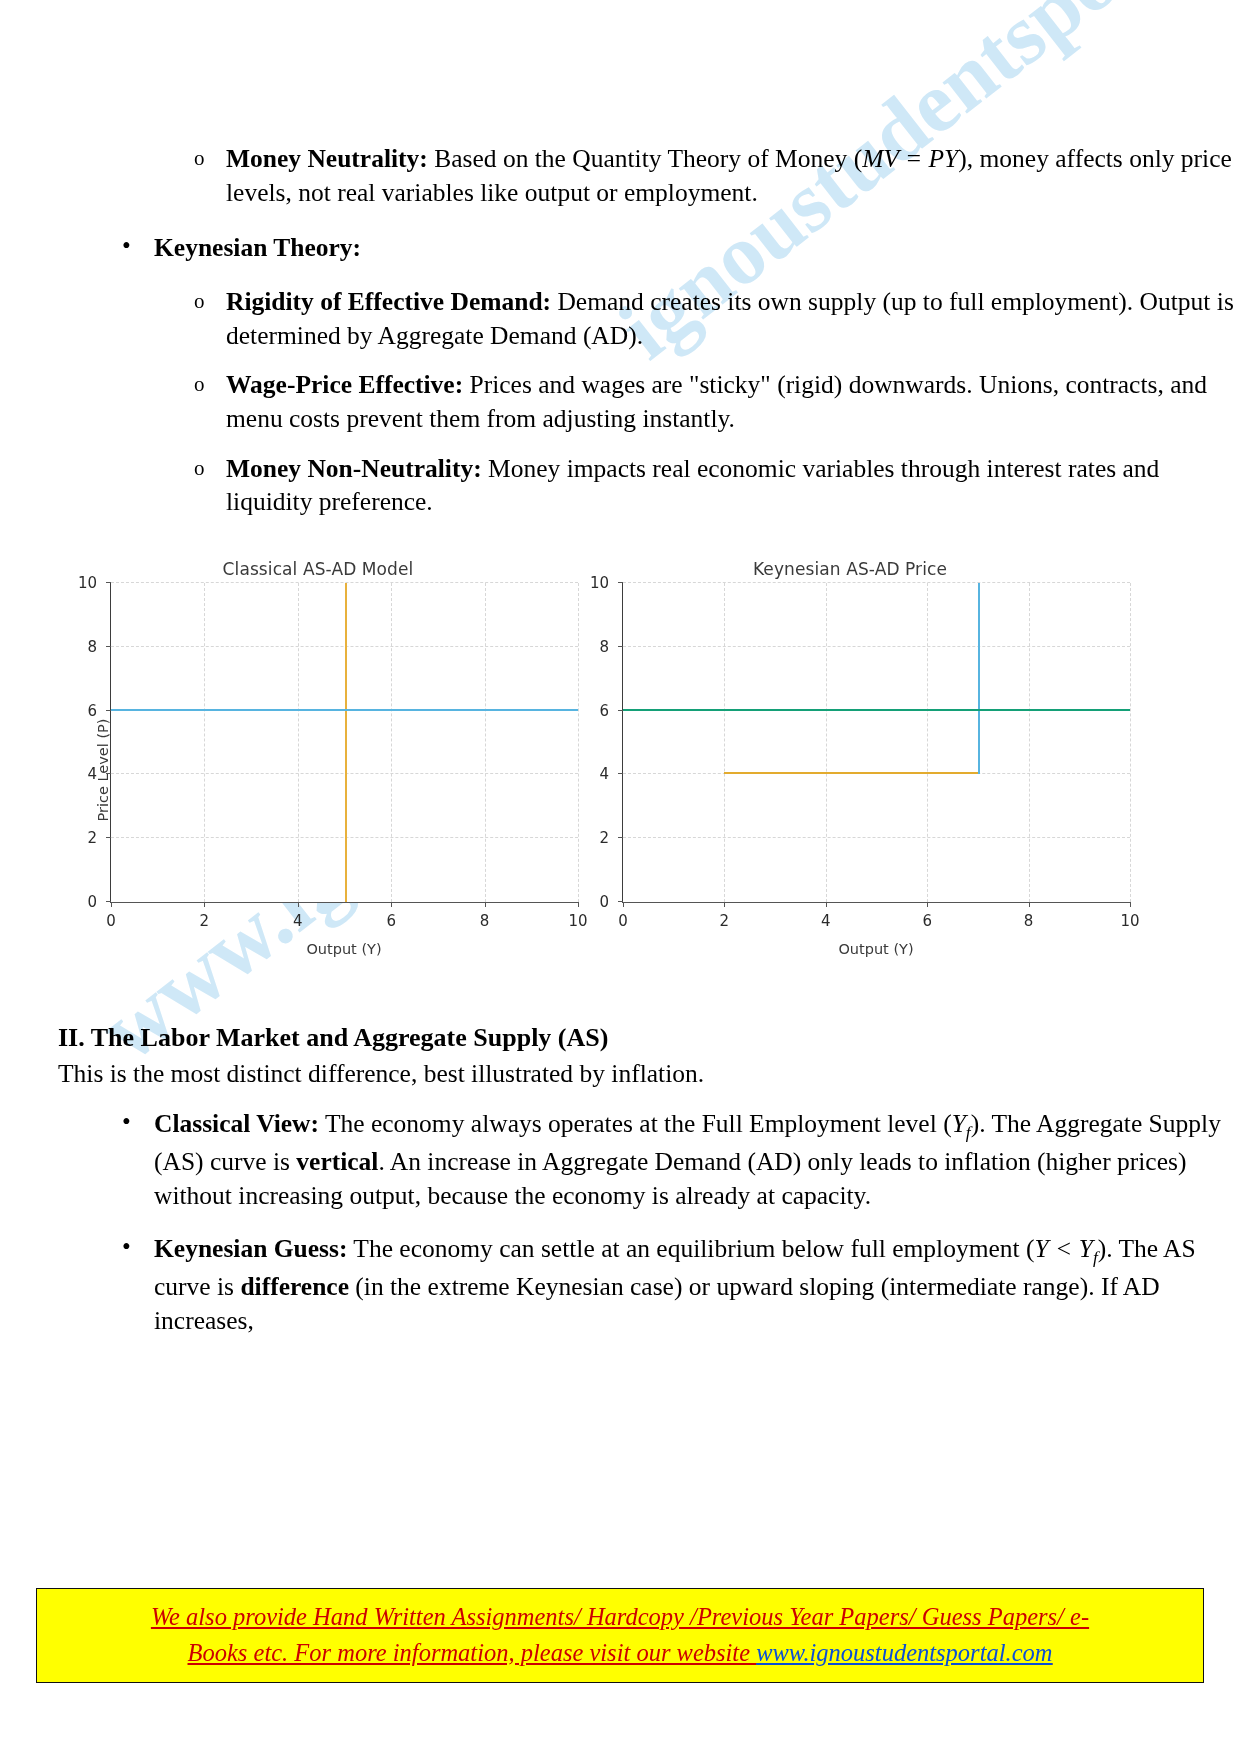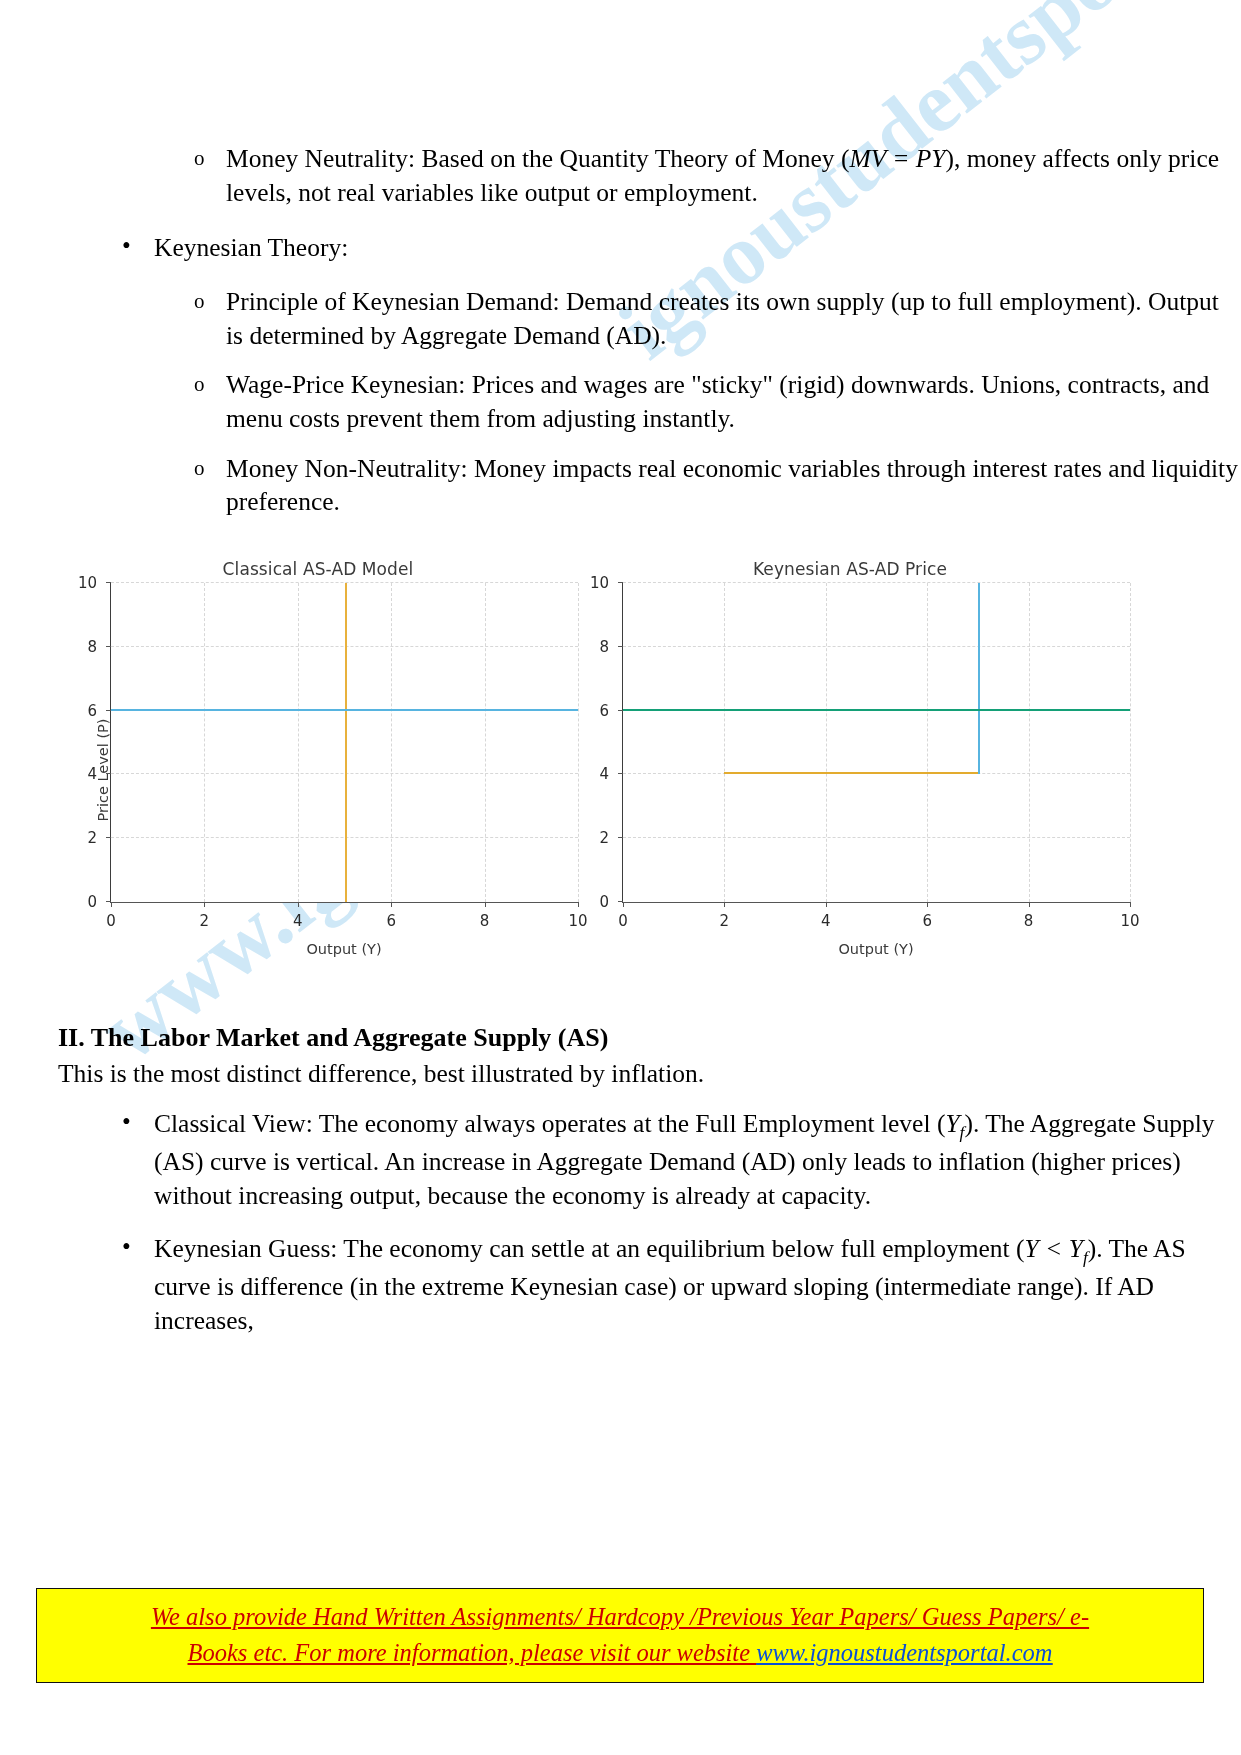--- a/index.html
+++ b/index.html
@@ -73,21 +73,21 @@
     margin-top: 14px;
   }
   li.circ::before {
     content: "o";
     position: absolute;
     left: 4px;
     top: 0px;
     font-size: 21px;
     line-height: 1.55;
   }
-  .b { font-weight: normal; }
+  .b { font-weight: bold; }
   .mathit { font-style: italic; }
   sub { font-size: 0.68em; }
 
   
   .charts {
     position: relative;
     margin-top: 40px;
     height: 420px;
     width: 1143px;
   }
@@ -217,25 +217,25 @@
 
     <li class="circ">
       <span class="b">Money Neutrality:</span><span> Based on the Quantity Theory of Money (</span><span class="mathit">MV = PY</span><span>), money affects only price levels, not real variables like output or employment.</span>
     </li>
 
     <li class="bullet" style="margin-top:22px;">
       <span class="b">Keynesian Theory:</span>
     </li>
 
     <li class="circ" style="margin-top:20px;">
-      <span class="b">Principle of Keynesian Demand:</span><span> Demand creates its own supply (up to full employment). Output is determined by Aggregate Demand (AD).</span>
+      <span class="b">Rigidity of Effective Demand:</span><span> Demand creates its own supply (up to full employment). Output is determined by Aggregate Demand (AD).</span>
     </li>
 
     <li class="circ" style="margin-top:16px;">
-      <span class="b">Wage-Price Keynesian:</span><span> Prices and wages are "sticky" (rigid) downwards. Unions, contracts, and menu costs prevent them from adjusting instantly.</span>
+      <span class="b">Wage-Price Effective:</span><span> Prices and wages are "sticky" (rigid) downwards. Unions, contracts, and menu costs prevent them from adjusting instantly.</span>
     </li>
 
     <li class="circ" style="margin-top:16px;">
       <span class="b">Money Non-Neutrality:</span><span> Money impacts real economic variables through interest rates and liquidity preference.</span>
     </li>
 
   </ul>
 
   <div class="charts">
 

